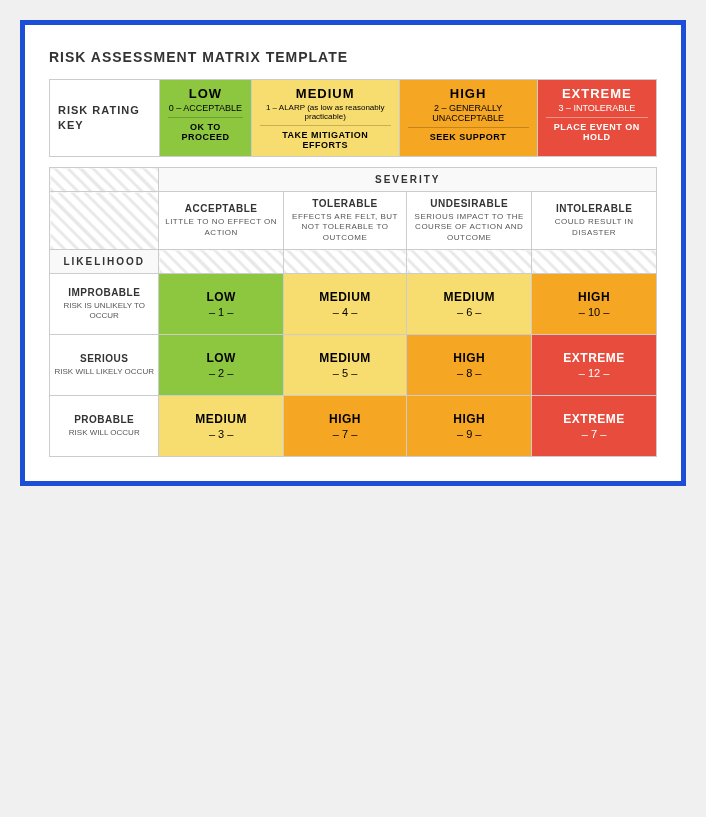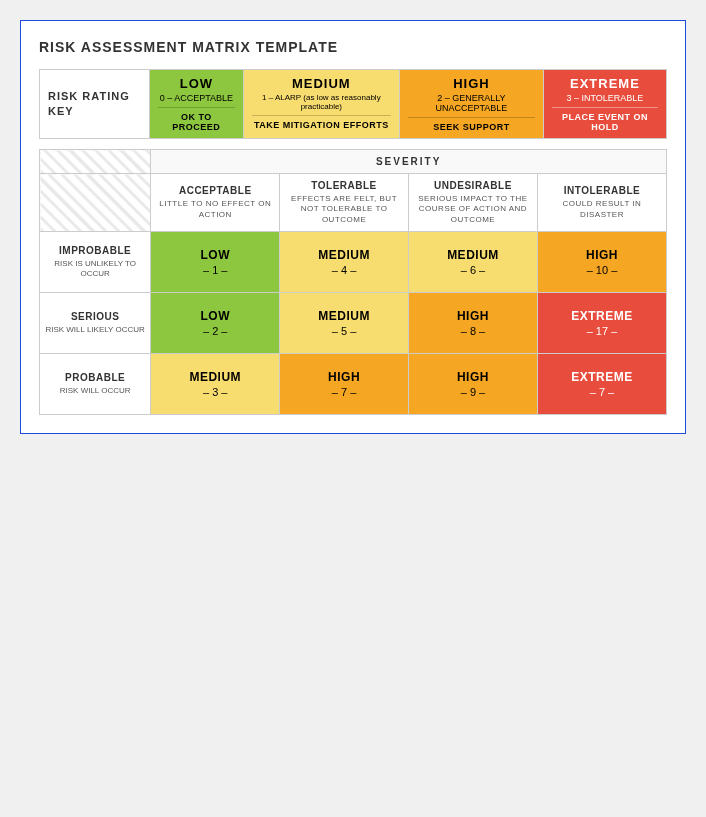--- a/index.html
+++ b/index.html
@@ -7,22 +7,22 @@
       background: #f0f0f0;
       font-family: Arial, sans-serif;
       display: flex;
       justify-content: center;
       align-items: flex-start;
       padding: 20px;
       min-height: 817px;
     }
     .container {
       background: #fff;
-      border: 1px solid #1d4ed8;
-      padding: 18px;
+      border: 5px solid #1d4ed8;
+      padding: 24px;
       width: 668px;
     }
     .page-title {
       font-size: 14px;
       font-weight: bold;
       letter-spacing: 1px;
       color: #333;
       margin-bottom: 14px;
     }
 
@@ -244,20 +244,27 @@
       <td class="severity-col-header col-undesirable">
         <span>UNDESIRABLE</span>
         <span class="severity-col-desc">SERIOUS IMPACT TO THE COURSE OF ACTION AND OUTCOME</span>
       </td>
       <td class="severity-col-header col-intolerable">
         <span>INTOLERABLE</span>
         <span class="severity-col-desc">COULD RESULT IN DISASTER</span>
       </td>
     </tr>
 
+    <tr>
+      <td class="likelihood-main-cell">LIKELIHOOD</td>
+      <td class="hatch-cell"></td>
+      <td class="hatch-cell"></td>
+      <td class="hatch-cell"></td>
+      <td class="hatch-cell"></td>
+    </tr>
 
     <tr>
       <td class="likelihood-row-label">
         <span class="likelihood-name">IMPROBABLE</span>
         <span class="likelihood-desc">RISK IS UNLIKELY TO OCCUR</span>
       </td>
       <td class="cell-low">
         <div class="matrix-cell-inner">
           <span class="matrix-rating">LOW</span>
           <span class="matrix-number">– 1 –</span>
@@ -302,21 +309,21 @@
       </td>
       <td class="cell-high">
         <div class="matrix-cell-inner">
           <span class="matrix-rating">HIGH</span>
           <span class="matrix-number">– 8 –</span>
         </div>
       </td>
       <td class="cell-extreme">
         <div class="matrix-cell-inner">
           <span class="matrix-rating" style="color:#fff">EXTREME</span>
-          <span class="matrix-number" style="color:#fff">– 17 –</span>
+          <span class="matrix-number" style="color:#fff">– 12 –</span>
         </div>
       </td>
     </tr>
 
     <tr>
       <td class="likelihood-row-label">
         <span class="likelihood-name">PROBABLE</span>
         <span class="likelihood-desc">RISK WILL OCCUR</span>
       </td>
       <td class="cell-medium">

